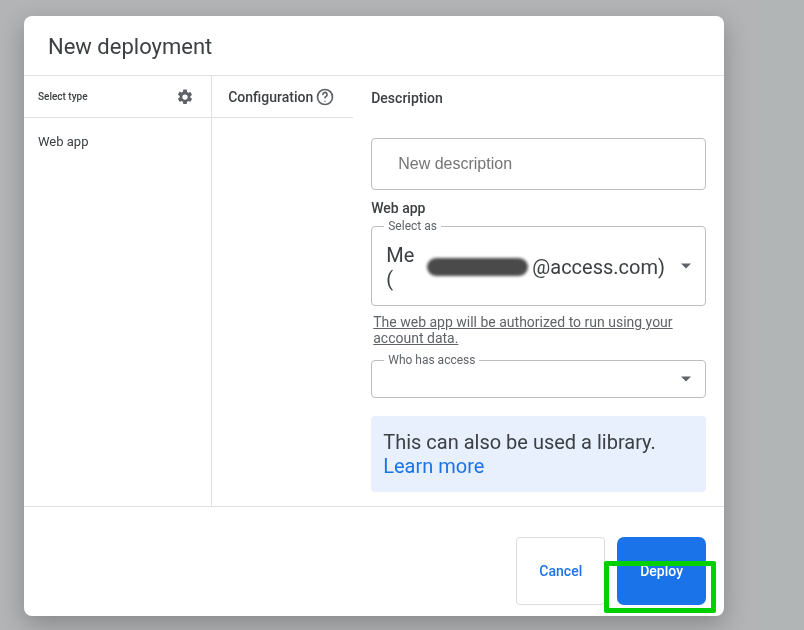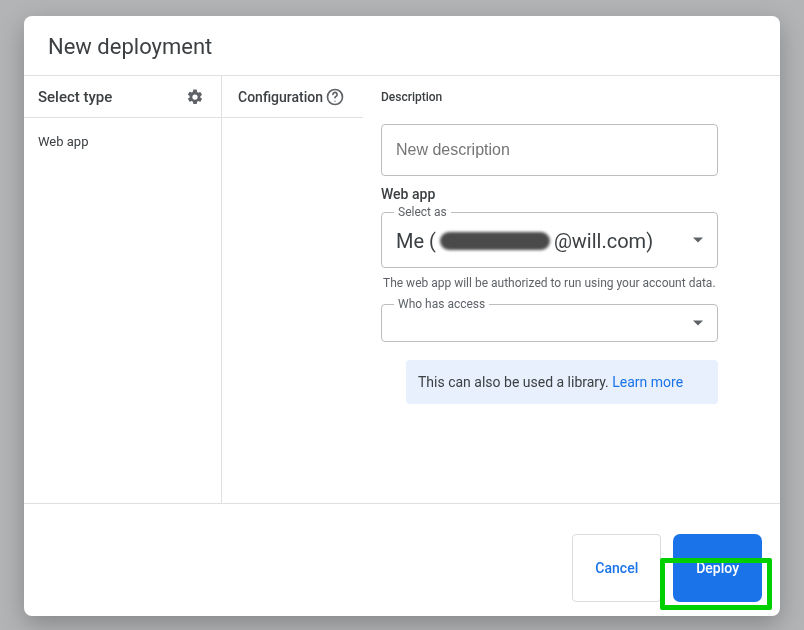--- a/index.html
+++ b/index.html
@@ -19,21 +19,21 @@
   }
   .bg-code {
     position: absolute; top: 0; left: 0; right: 0; bottom: 0;
     font-family: monospace; font-size: 13px; color: #5f6368;
     padding: 0; white-space: pre; overflow: hidden;
     opacity: 0.9;
   }
   .dialog {
     position: absolute;
     left: 24px; top: 16px;
-    width: 756px; height: 600px;
+    width: 700px; height: 600px;
     background: #fff;
     border-radius: 8px;
     box-shadow: 0 8px 24px rgba(0,0,0,0.25);
     display: flex; flex-direction: column;
     overflow: hidden;
   }
   .dialog-title {
     font-size: 22px; color: #3c4043;
     padding: 18px 24px 16px 24px;
   }
@@ -44,21 +44,21 @@
   }
   .left-col {
     width: 198px;
     border-right: 1px solid #e0e0e0;
     display: flex; flex-direction: column;
   }
   .left-header {
     display: flex; align-items: center; justify-content: space-between;
     padding: 10px 14px;
     border-bottom: 1px solid #e0e0e0;
-    font-size: 15px; font-weight: 500; color: #3c4043;
+    font-size: 10px; font-weight: 500; color: #3c4043;
     height: 42px;
   }
   .icon-btn {
     width: 24px; height: 24px; display: flex; align-items: center; justify-content: center;
     color: #5f6368; border-radius: 50%;
     cursor: pointer;
   }
   .left-list { padding: 8px 0; }
   .left-item {
     padding: 8px 14px; font-size: 13px; color: #3c4043;
@@ -70,31 +70,32 @@
     padding: 10px 16px;
     border-bottom: 1px solid #e0e0e0;
     font-size: 14px; font-weight: 500; color: #3c4043;
     height: 42px;
   }
   .config-body {
     padding: 14px 18px;
     overflow: auto;
   }
   .section-label {
-    font-size: 12px; font-weight: 500; color: #3c4043;
-    margin-bottom: 20px;
+    font-size: 14px; font-weight: 500; color: #3c4043;
+    margin-bottom: 0;
   }
   .text-input {
     width: 100%;
     border: 1px solid #bdbdbd;
     border-radius: 4px;
-    padding: 16px 14px;
+    padding: 16px 26px;
     font-size: 16px; color: #3c4043;
     outline: none;
     margin-bottom: 8px;
+    margin-top: 32px;
   }
   .text-input::placeholder { color: #757575; }
   .sub-section-label {
     font-size: 14px; font-weight: 500; color: #3c4043;
     margin-top: 2px; margin-bottom: 10px;
   }
   .md-select {
     position: relative;
     border: 1px solid #bdbdbd;
     border-radius: 4px;
@@ -111,38 +112,38 @@
     font-size: 20px; color: #3c4043; display: flex; align-items: center; gap: 4px;
   }
   .md-select-caret {
     position: absolute; right: 14px; top: 50%; transform: translateY(-50%);
     width: 0; height: 0;
     border-left: 5px solid transparent;
     border-right: 5px solid transparent;
     border-top: 5px solid #5f6368;
   }
   .helper-text {
-    font-size: 12px; color: #5f6368;
+    font-size: 14px; color: #5f6368;
     margin: 4px 2px 14px 2px;
+    text-decoration: underline;
   }
   .redacted {
     display: inline-block;
     width: 110px; height: 18px;
     background: #4a4a4a;
     border-radius: 10px;
     vertical-align: middle;
     filter: blur(1.5px);
   }
   .info-banner {
     background: #e8f0fe;
     border-radius: 4px;
     padding: 14px 12px;
-    font-size: 14px; color: #3c4043;
+    font-size: 20px; color: #3c4043;
     margin-top: 18px;
-    margin-left: 25px;
   }
   .info-banner a { color: #1a73e8; text-decoration: none; cursor: pointer; }
   .dialog-footer {
     border-top: 1px solid #e0e0e0;
     padding: 14px 18px;
     display: flex; justify-content: flex-end; gap: 12px;
     position: relative;
   }
   .btn {
     font-size: 14px; font-weight: 500;
@@ -208,21 +209,21 @@
         <div class="section-label">Description</div>
         <input class="text-input" type="text" placeholder="New description" style="">
 
         <div class="sub-section-label">Web app</div>
 
         <div class="md-select">
           <div class="md-select-label">Select as</div>
           <div class="md-select-value">
             <span>Me (</span>
               <span class="redacted"></span>
-              <span>@will.com)</span>
+              <span>@access.com)</span>
           </div>
           <div class="md-select-caret"></div>
         </div>
         <div class="helper-text">The web app will be authorized to run using your account data.</div>
 
         <div class="md-select" style="padding-top:18px;padding-bottom:18px;">
           <div class="md-select-label">Who has access</div>
           <div class="md-select-caret"></div>
         </div>
 

